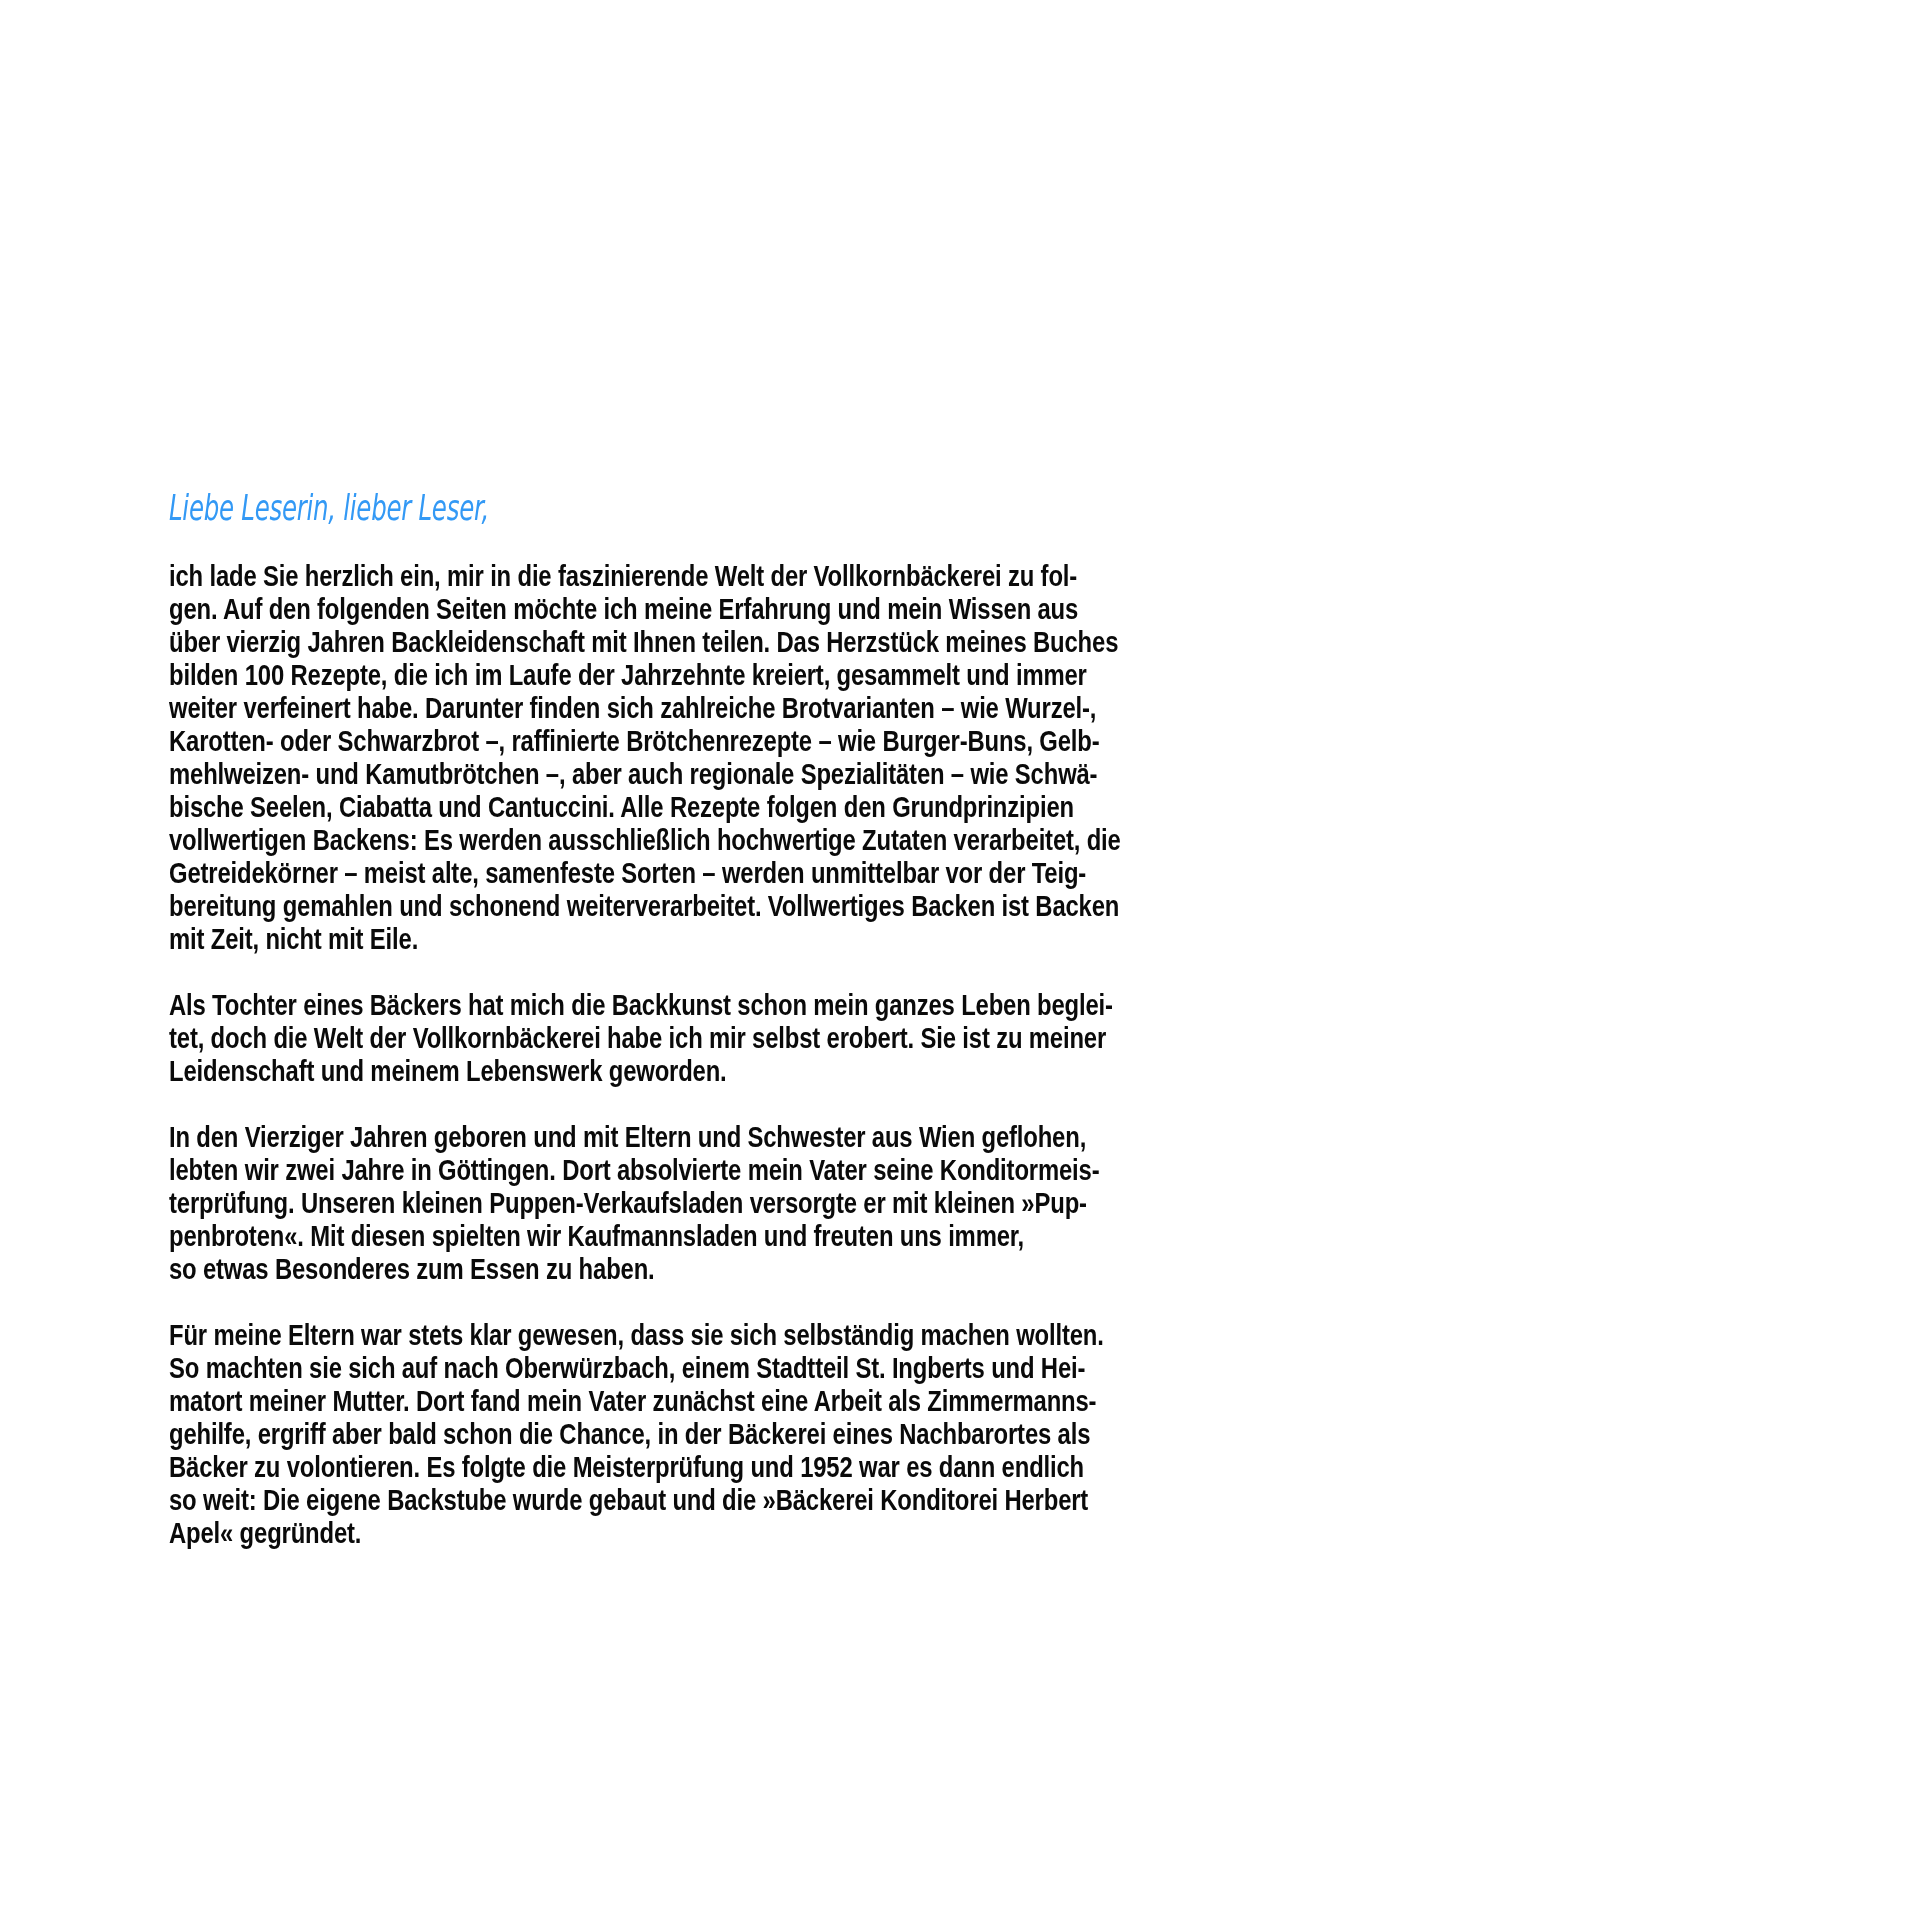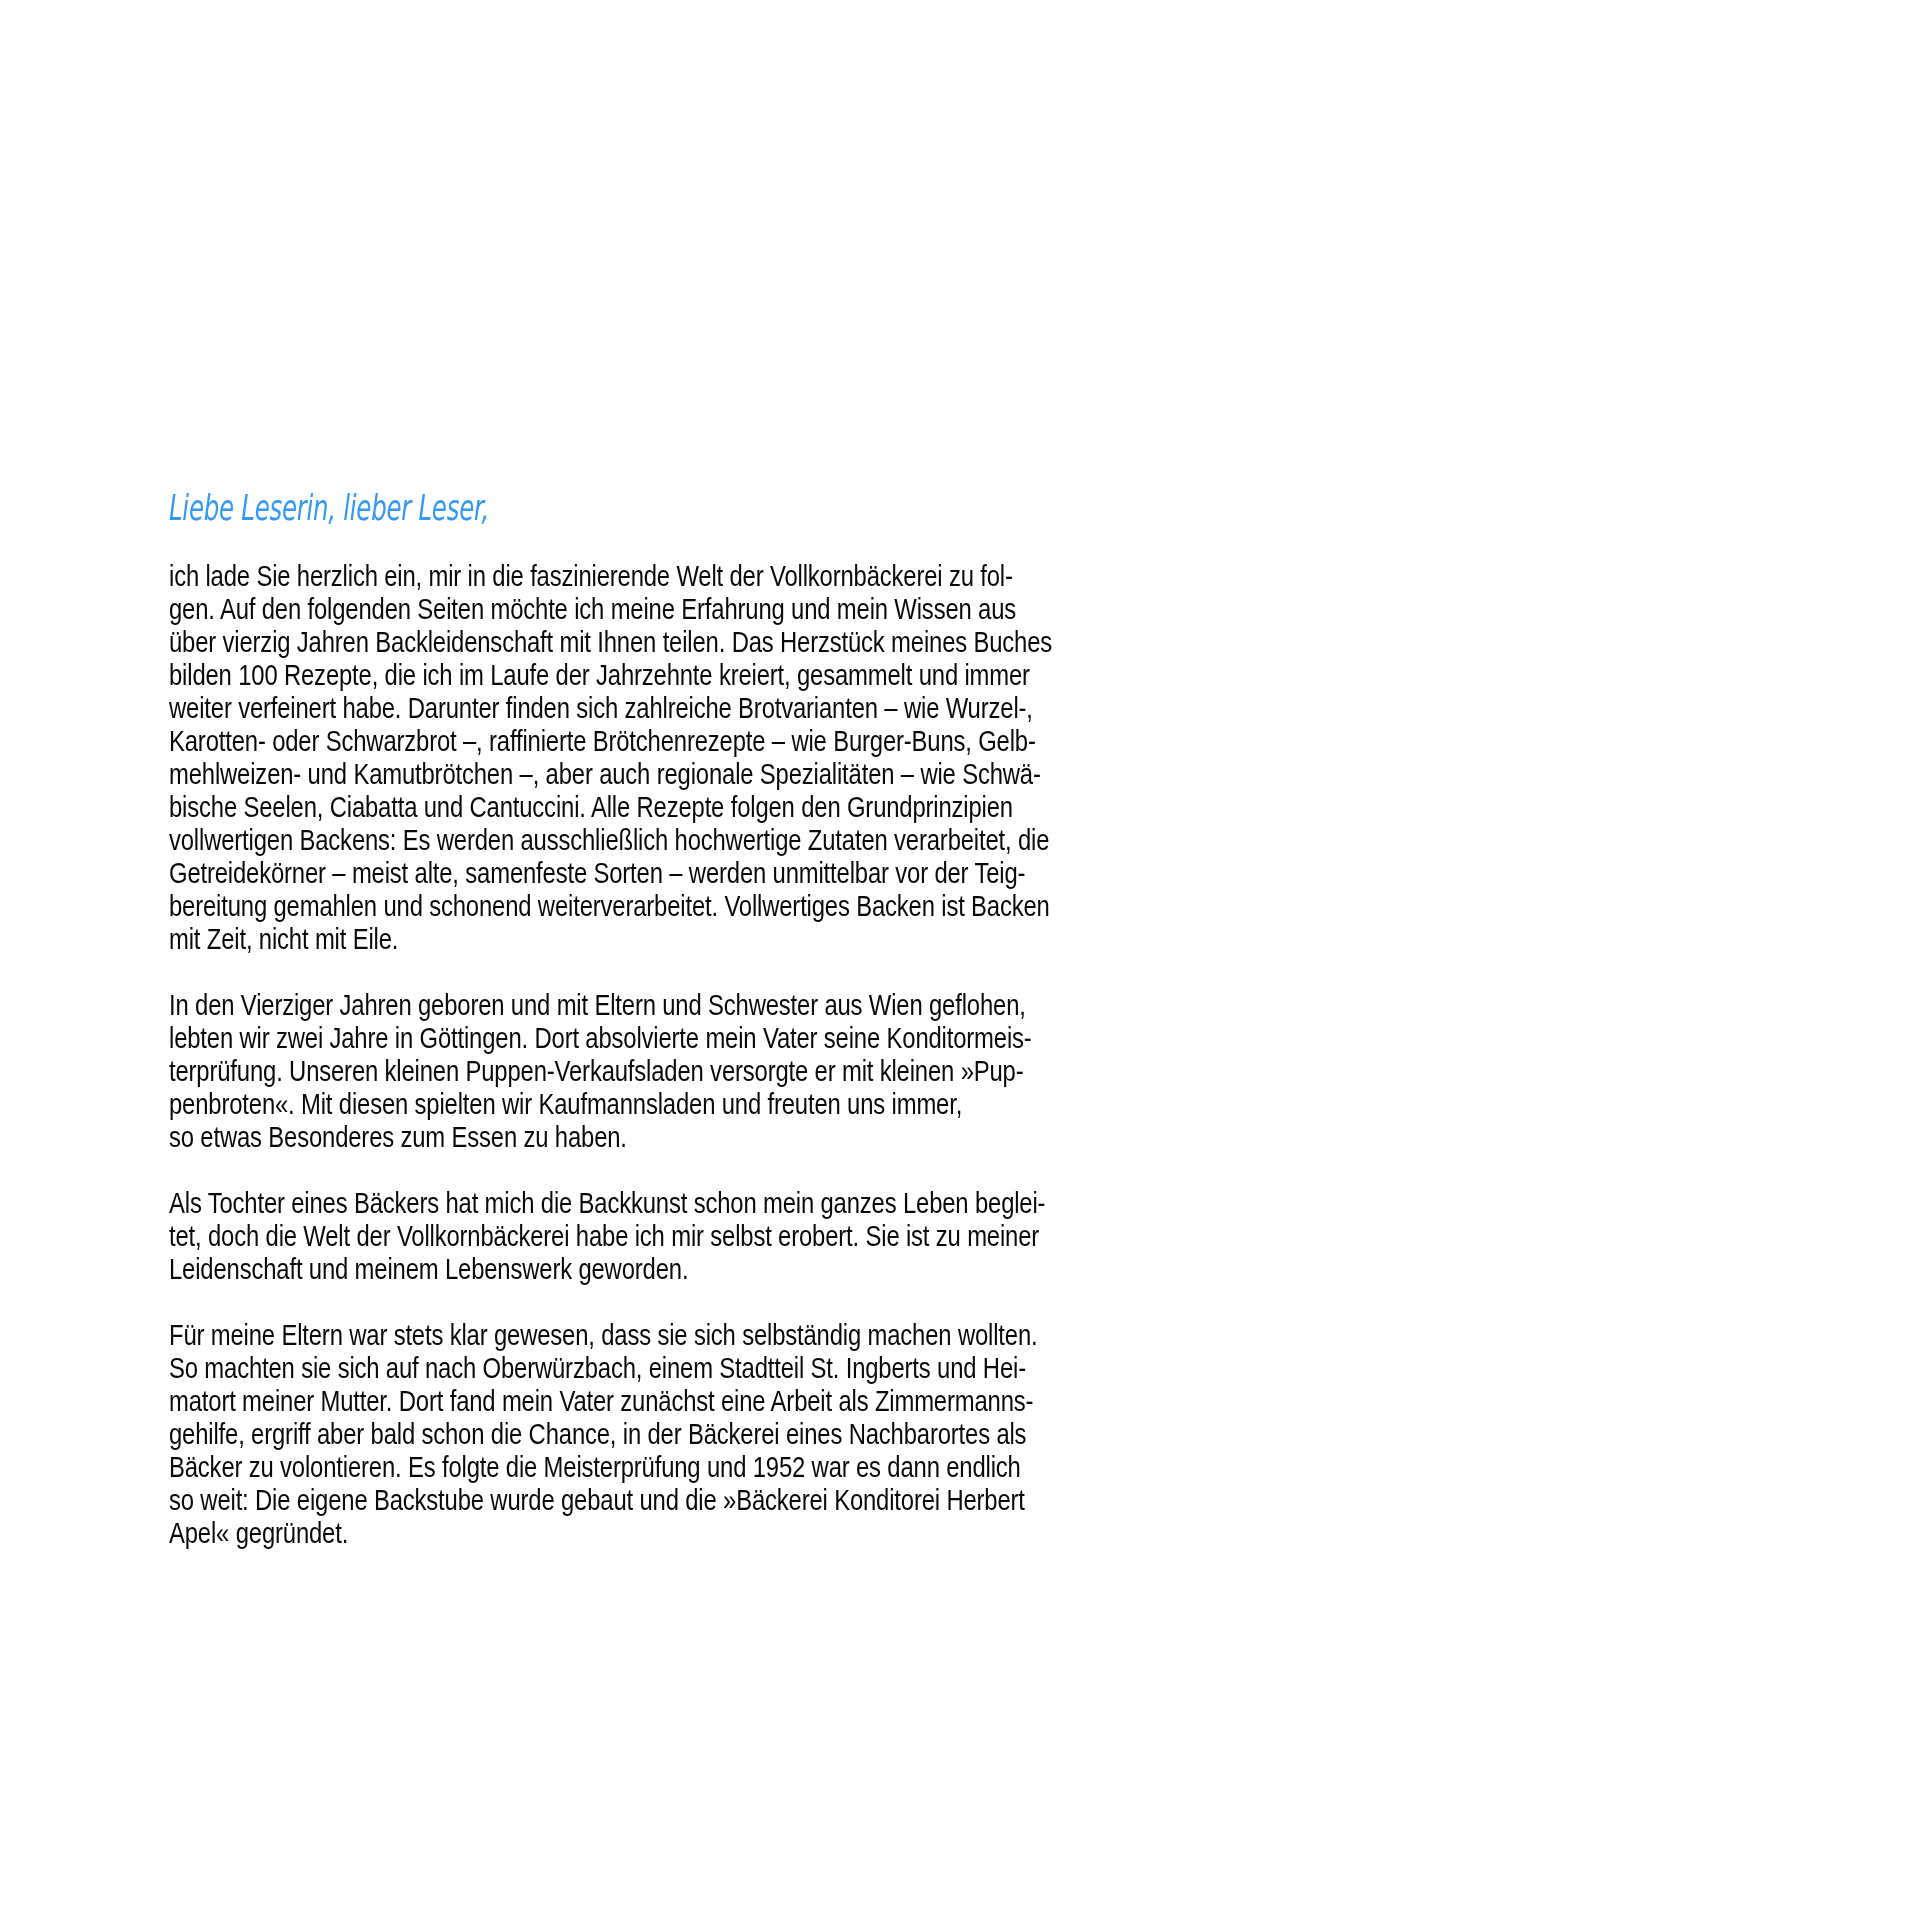--- a/index.html
+++ b/index.html
@@ -32,21 +32,21 @@
     transform: scaleX(0.70);
     transform-origin: left center;
     white-space: nowrap;
     margin: 0 0 0 0;
   }
   .heading-wrap {
     height: 69px;
   }
   .para {
     font-family: "Liberation Sans", "DejaVu Sans", sans-serif;
-    font-weight: 400;
+    font-weight: 700;
     font-size: 30px;
     line-height: 33px;
     color: #0a0a0a;
     margin: 0;
     letter-spacing: -0.2px;
   }
   .para .ln {
     display: block;
     white-space: nowrap;
     transform: scaleX(0.795);
@@ -76,31 +76,31 @@
       <span class="ln">Karotten- oder Schwarzbrot –, raffinierte Brötchenrezepte – wie Burger-Buns, Gelb-</span>
       <span class="ln">mehlweizen- und Kamutbrötchen –, aber auch regionale Spezialitäten – wie Schwä-</span>
       <span class="ln">bische Seelen, Ciabatta und Cantuccini. Alle Rezepte folgen den Grundprinzipien</span>
       <span class="ln">vollwertigen Backens: Es werden ausschließlich hochwertige Zutaten verarbeitet, die</span>
       <span class="ln">Getreidekörner – meist alte, samenfeste Sorten – werden unmittelbar vor der Teig-</span>
       <span class="ln">bereitung gemahlen und schonend weiterverarbeitet. Vollwertiges Backen ist Backen</span>
       <span class="ln">mit Zeit, nicht mit Eile.</span>
     </p>
 
     <p class="para">
+      <span class="ln">Als Tochter eines Bäckers hat mich die Backkunst schon mein ganzes Leben beglei-</span>
+      <span class="ln">tet, doch die Welt der Vollkornbäckerei habe ich mir selbst erobert. Sie ist zu meiner</span>
+      <span class="ln">Leidenschaft und meinem Lebenswerk geworden.</span>
+    </p>
+
+    <p class="para">
       <span class="ln">In den Vierziger Jahren geboren und mit Eltern und Schwester aus Wien geflohen,</span>
       <span class="ln">lebten wir zwei Jahre in Göttingen. Dort absolvierte mein Vater seine Konditormeis-</span>
       <span class="ln">terprüfung. Unseren kleinen Puppen-Verkaufsladen versorgte er mit kleinen »Pup-</span>
       <span class="ln">penbroten«. Mit diesen spielten wir Kaufmannsladen und freuten uns immer,</span>
       <span class="ln">so etwas Besonderes zum Essen zu haben.</span>
-    </p>
-
-    <p class="para">
-      <span class="ln">Als Tochter eines Bäckers hat mich die Backkunst schon mein ganzes Leben beglei-</span>
-      <span class="ln">tet, doch die Welt der Vollkornbäckerei habe ich mir selbst erobert. Sie ist zu meiner</span>
-      <span class="ln">Leidenschaft und meinem Lebenswerk geworden.</span>
     </p>
 
     <p class="para">
       <span class="ln">Für meine Eltern war stets klar gewesen, dass sie sich selbständig machen wollten.</span>
       <span class="ln">So machten sie sich auf nach Oberwürzbach, einem Stadtteil St. Ingberts und Hei-</span>
       <span class="ln">matort meiner Mutter. Dort fand mein Vater zunächst eine Arbeit als Zimmermanns-</span>
       <span class="ln">gehilfe, ergriff aber bald schon die Chance, in der Bäckerei eines Nachbarortes als</span>
       <span class="ln">Bäcker zu volontieren. Es folgte die Meisterprüfung und 1952 war es dann endlich</span>
       <span class="ln">so weit: Die eigene Backstube wurde gebaut und die »Bäckerei Konditorei Herbert</span>
       <span class="ln">Apel« gegründet.</span>

